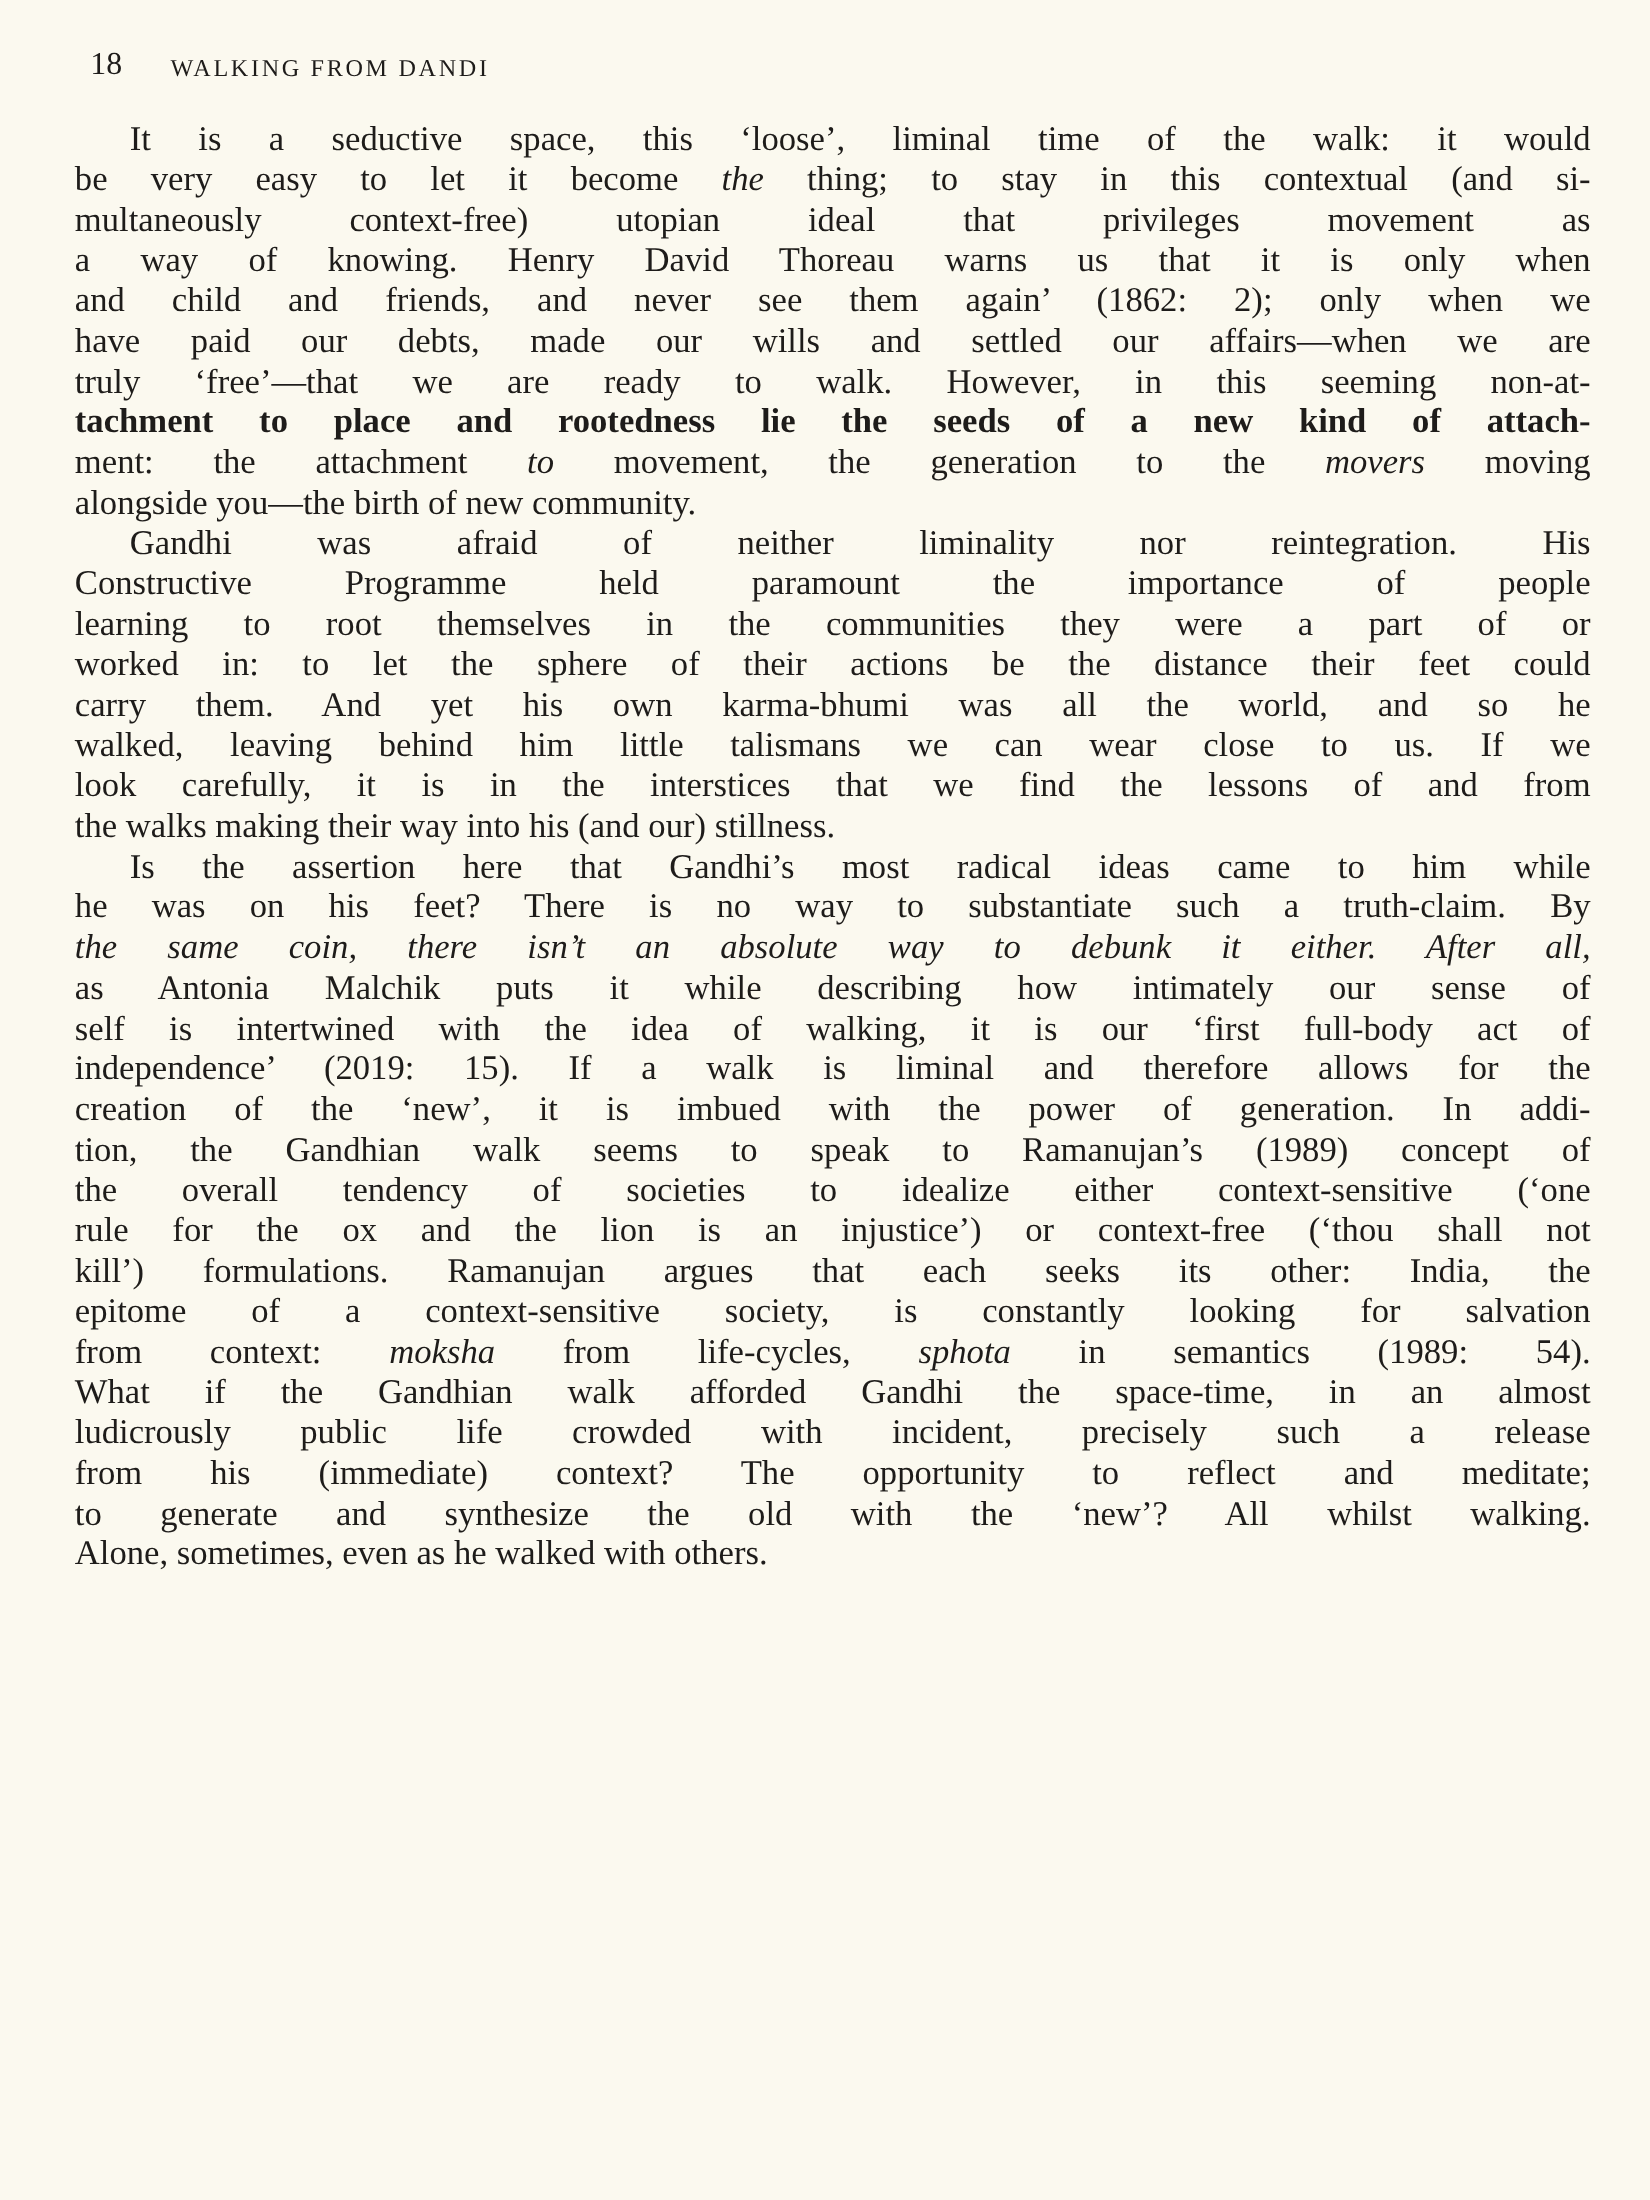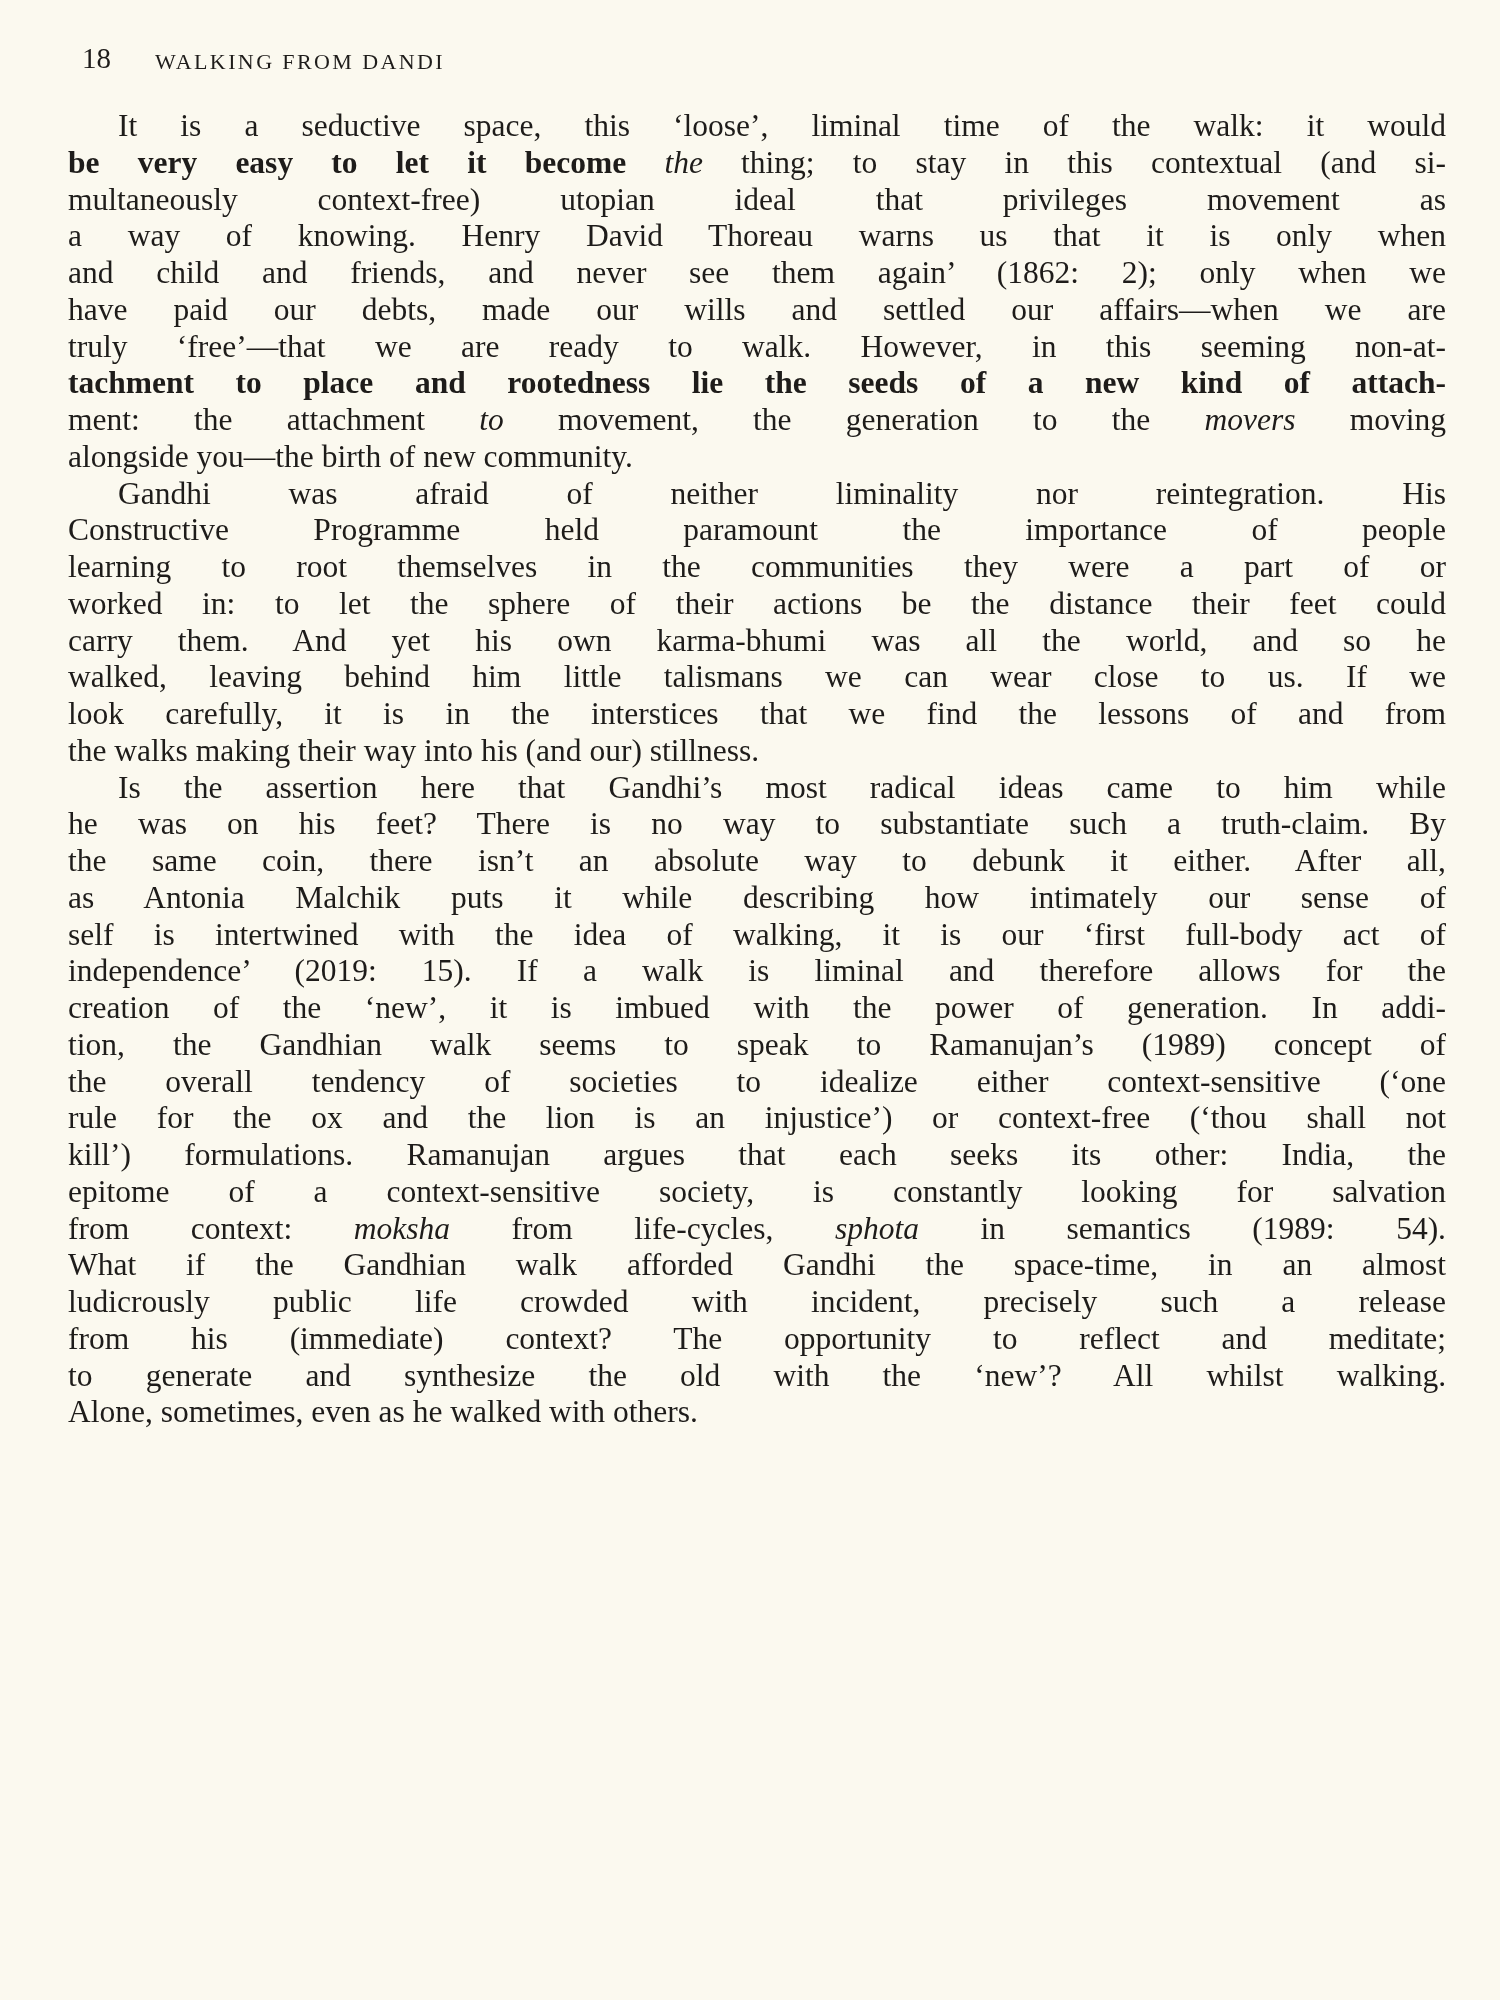--- a/index.html
+++ b/index.html
@@ -37,21 +37,21 @@
 <body>
 
 <div class="page-header">
   <span class="page-number">18</span>
   <span class="running-head">WALKING FROM DANDI</span>
 </div>
 
 <div class="body-text" id="body-text">
     <div>
       <span class="line indent" style="white-space: normal;"><span style="white-space: normal;">It is a seductive space, this ‘loose’, liminal time of the walk: it would</span></span>
-      <span class="line" style="white-space: normal;"><span style="white-space: normal; font-weight: bold;">be very easy to let it become </span><em style="white-space: normal;">the</em><span style="white-space: normal;"> thing; to stay in this contextual (and si-</span></span>
+      <span class="line" style="white-space: normal;"><span style="white-space: normal;">be very easy to let it become </span><em style="white-space: normal;">the</em><span style="white-space: normal;"> thing; to stay in this contextual (and si-</span></span>
       <span class="line" style="white-space: normal;"><span style="white-space: normal;">multaneously context-free) utopian ideal that privileges movement as</span></span>
       <span class="line" style="white-space: normal;"><span style="white-space: normal;">a way of knowing. Henry David Thoreau warns us that it is only when</span></span>
       <span class="line" style="white-space: normal;"><span style="white-space: normal;">and child and friends, and never see them again’ (1862: 2); only when we</span></span>
       <span class="line" style="white-space: normal;"><span style="white-space: normal;">have paid our debts, made our wills and settled our affairs—when we are</span></span>
       <span class="line" style="white-space: normal;"><span style="white-space: normal;">truly ‘free’—that we are ready to walk. However, in this seeming non-at-</span></span>
       <span class="line" style="white-space: normal;"><span style="white-space: normal; font-weight: bold;">tachment to place and rootedness lie the seeds of a new kind of attach-</span></span>
       <span class="line" style="white-space: normal;"><span style="white-space: normal;">ment: the attachment </span><em style="white-space: normal;">to</em><span style="white-space: normal;"> movement, the generation to the </span><em style="white-space: normal;">movers</em><span style="white-space: normal;"> moving</span></span>
       <span class="line last" style="white-space: normal;"><span style="white-space: normal;">alongside you—the birth of new community.</span></span>
     </div>
     <div>
@@ -60,21 +60,21 @@
       <span class="line" style="white-space: normal;"><span style="white-space: normal;">learning to root themselves in the communities they were a part of or</span></span>
       <span class="line" style="white-space: normal;"><span style="white-space: normal;">worked in: to let the sphere of their actions be the distance their feet could</span></span>
       <span class="line" style="white-space: normal;"><span style="white-space: normal;">carry them. And yet his own karma-bhumi was all the world, and so he</span></span>
       <span class="line" style="white-space: normal;"><span style="white-space: normal;">walked, leaving behind him little talismans we can wear close to us. If we</span></span>
       <span class="line" style="white-space: normal;"><span style="white-space: normal;">look carefully, it is in the interstices that we find the lessons of and from</span></span>
       <span class="line last" style="white-space: normal;"><span style="white-space: normal;">the walks making their way into his (and our) stillness.</span></span>
     </div>
     <div>
       <span class="line indent" style="white-space: normal;"><span style="white-space: normal;">Is the assertion here that Gandhi’s most radical ideas came to him while</span></span>
       <span class="line" style="white-space: normal;"><span style="white-space: normal;">he was on his feet? There is no way to substantiate such a truth-claim. By</span></span>
-      <span class="line" style="white-space: normal;"><span style="white-space: normal;">the same coin, there isn’t an absolute way to debunk it either. After all,</span></span>
+      <span class="line" style="white-space: normal; font-style: italic;"><span style="white-space: normal;">the same coin, there isn’t an absolute way to debunk it either. After all,</span></span>
       <span class="line" style="white-space: normal;"><span style="white-space: normal;">as Antonia Malchik puts it while describing how intimately our sense of</span></span>
       <span class="line" style="white-space: normal;"><span style="white-space: normal;">self is intertwined with the idea of walking, it is our ‘first full-body act of</span></span>
       <span class="line" style="white-space: normal;"><span style="white-space: normal;">independence’ (2019: 15). If a walk is liminal and therefore allows for the</span></span>
       <span class="line" style="white-space: normal;"><span style="white-space: normal;">creation of the ‘new’, it is imbued with the power of generation. In addi-</span></span>
       <span class="line" style="white-space: normal;"><span style="white-space: normal;">tion, the Gandhian walk seems to speak to Ramanujan’s (1989) concept of</span></span>
       <span class="line" style="white-space: normal;"><span style="white-space: normal;">the overall tendency of societies to idealize either context-sensitive (‘one</span></span>
       <span class="line" style="white-space: normal;"><span style="white-space: normal;">rule for the ox and the lion is an injustice’) or context-free (‘thou shall not</span></span>
       <span class="line" style="white-space: normal;"><span style="white-space: normal;">kill’) formulations. Ramanujan argues that each seeks its other: India, the</span></span>
       <span class="line" style="white-space: normal;"><span style="white-space: normal;">epitome of a context-sensitive society, is constantly looking for salvation</span></span>
       <span class="line" style="white-space: normal;"><span style="white-space: normal;">from context: </span><em style="white-space: normal;">moksha</em><span style="white-space: normal;"> from life-cycles, </span><em style="white-space: normal;">sphota</em><span style="white-space: normal;"> in semantics (1989: 54).</span></span>

